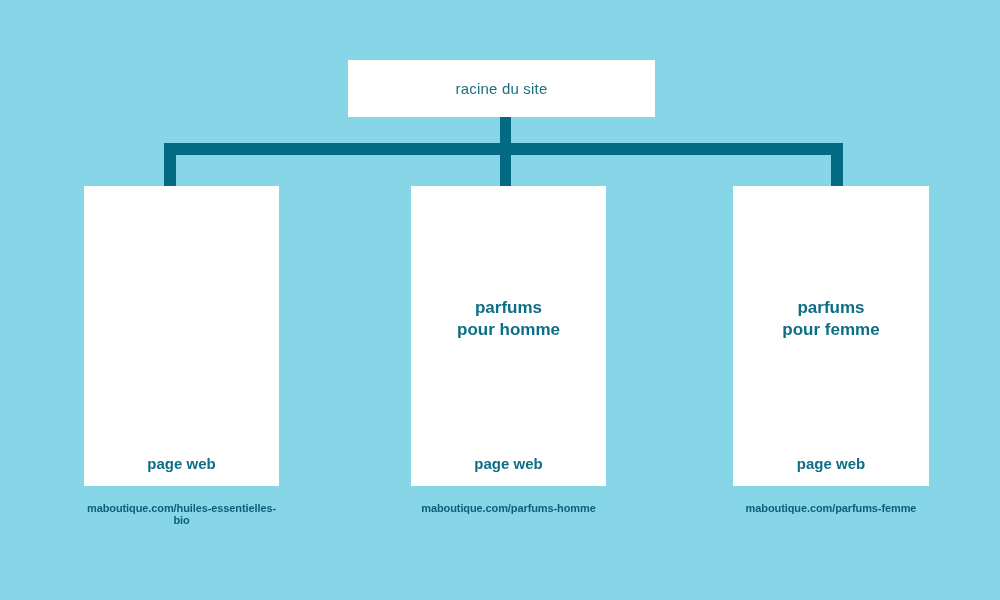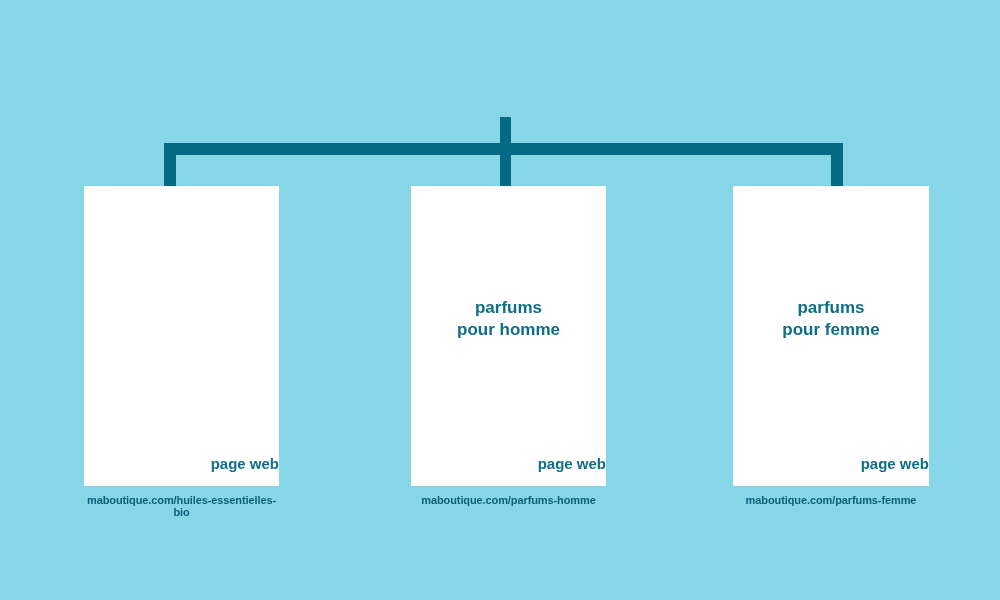--- a/index.html
+++ b/index.html
@@ -78,27 +78,27 @@
     font-weight: bold;
     line-height: 1.28;
     text-align: center;
     white-space: pre-line;
   }
   .child-type {
     position: absolute;
     left: 0;
     right: 0;
     bottom: 14px;
-    text-align: right;
+    text-align: center;
     color: #0e6e87;
     font-size: 15px;
     font-weight: bold;
   }
   .child-url {
-    margin-top: 8px;
+    margin-top: 16px;
     text-align: center;
     color: #0c5f78;
     font-size: 11px;
     font-weight: bold;
     letter-spacing: -.1px;
   }
 
   
   .wrap-1 { left: 84px;  width: 195px; }
   .wrap-2 { left: 411px; width: 195px; }
@@ -108,20 +108,23 @@
 <body>
 
 <div id="stage">
 
   <div class="conn conn-root-stem"></div>
   <div class="conn conn-bus"></div>
   <div class="conn conn-drop-1"></div>
   <div class="conn conn-drop-2"></div>
   <div class="conn conn-drop-3"></div>
 
+  <div class="node root-node">
+    <span class="root-label">racine du site</span>
+  </div>
 
   <div class="child-wrap wrap-1">
     <div class="child-node">
       <div class="child-type">page web</div>
     </div>
     <div class="child-url">maboutique.com/huiles-essentielles-bio</div>
   </div>
 
   <div class="child-wrap wrap-2">
     <div class="child-node">

